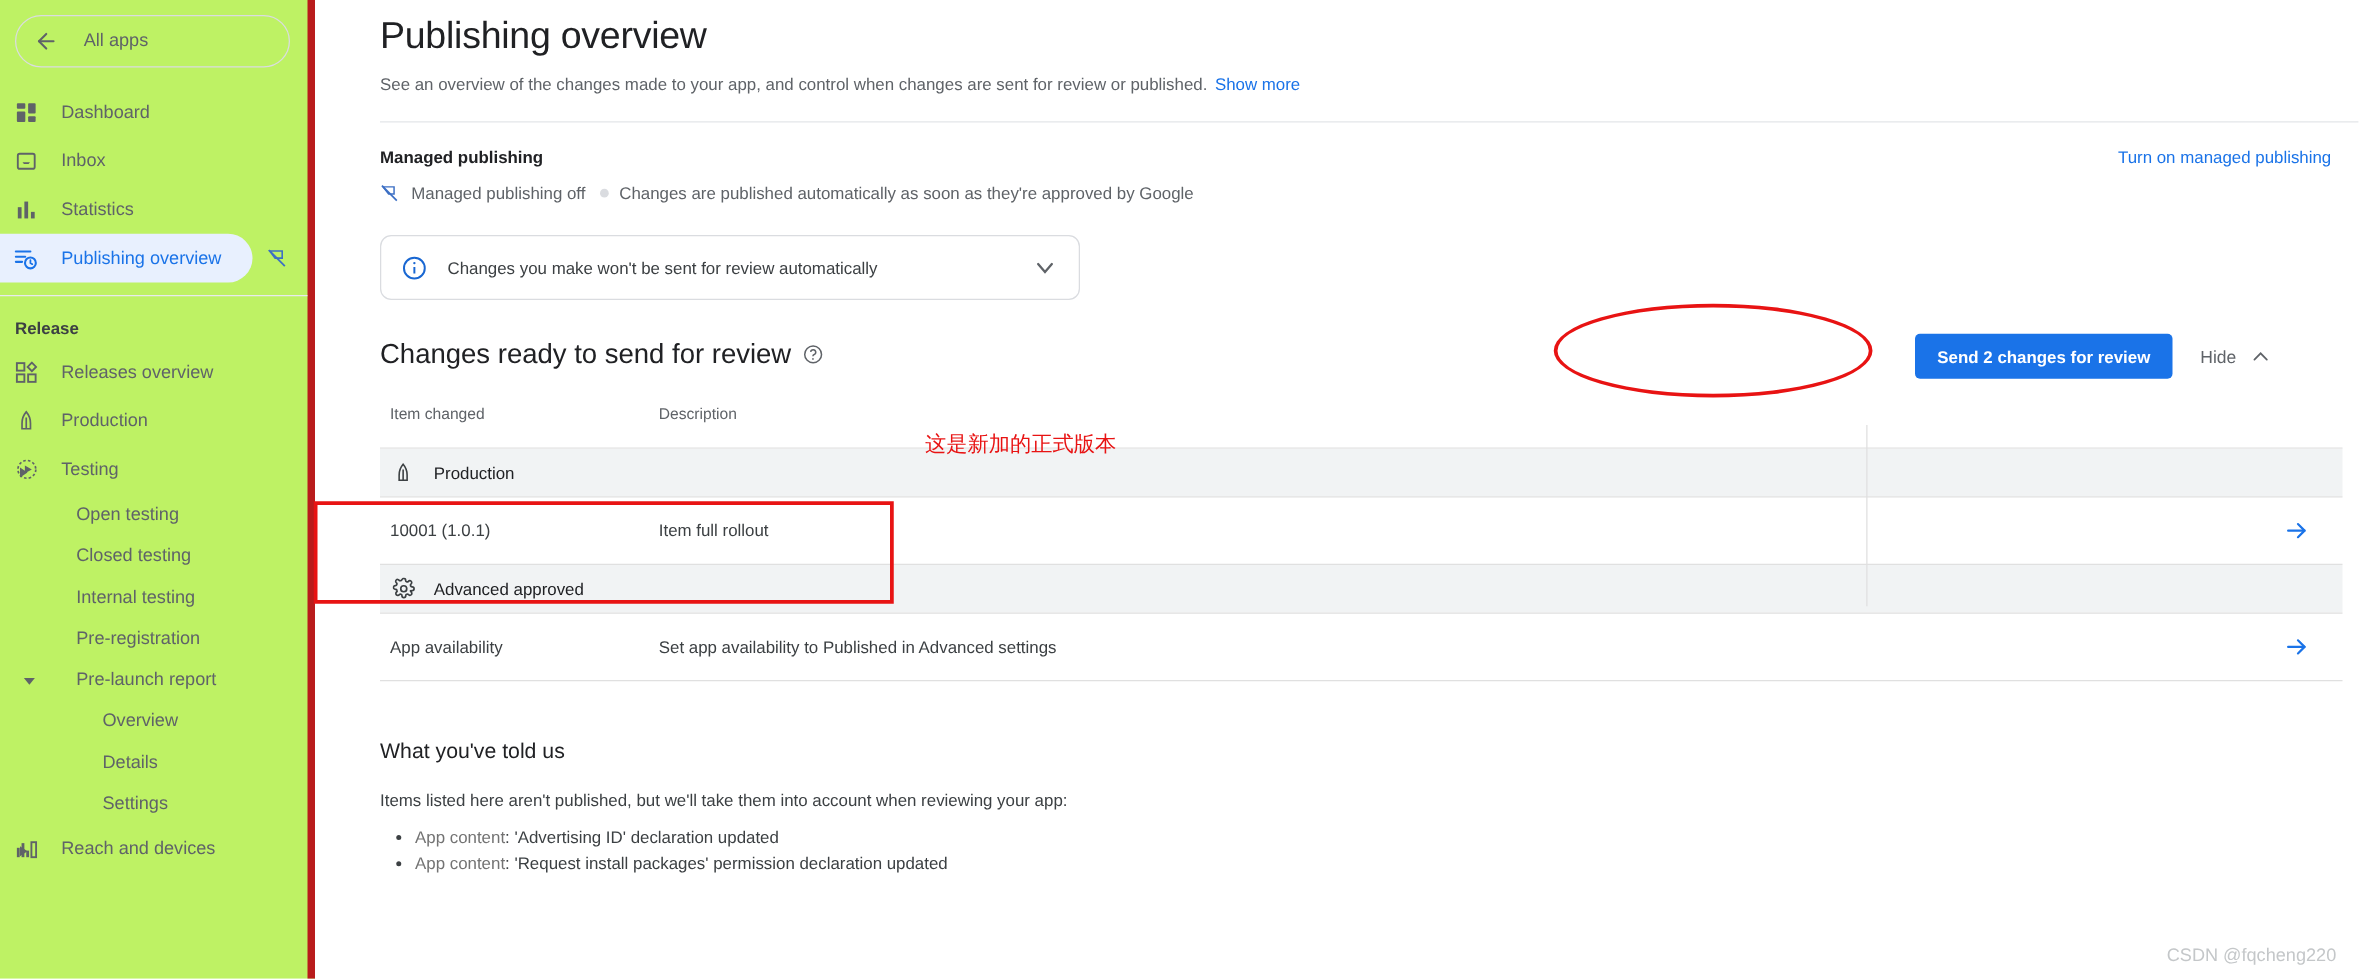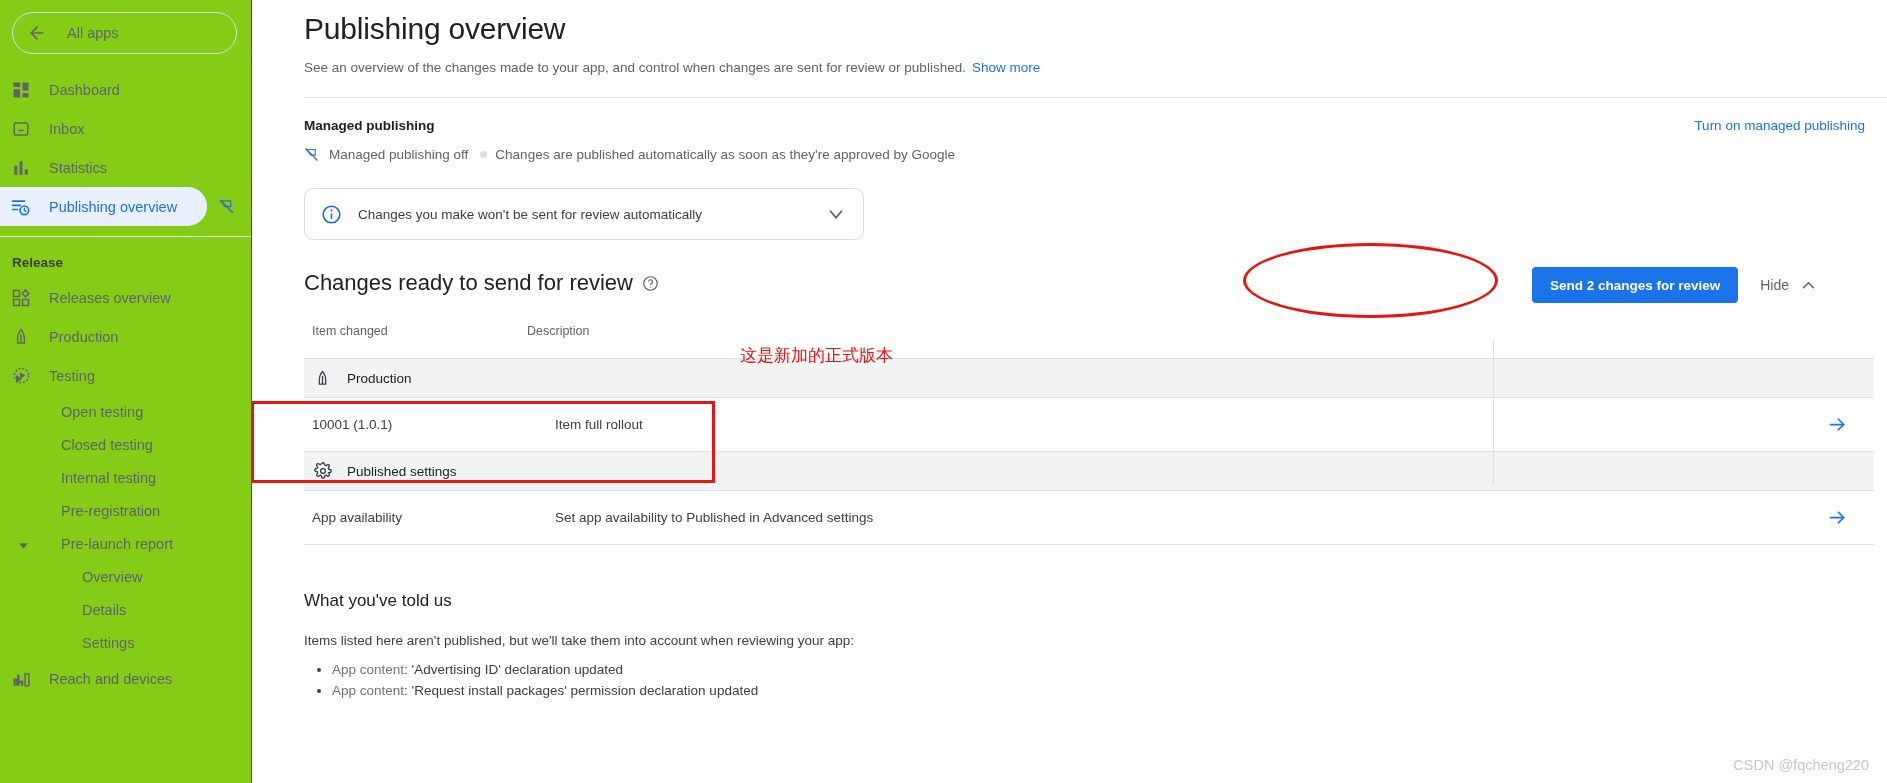--- a/index.html
+++ b/index.html
@@ -8,22 +8,22 @@
     width: 1887px; height: 783px;
     background: #ffffff;
     font-family: "Liberation Sans", sans-serif;
     overflow: hidden;
   }
   .app { position: relative; width: 1887px; height: 783px; display: flex; }
 
   
   .sidebar {
     width: 252px; min-width: 252px; height: 783px;
-    background: #84cc16;
-    border-right: 1px solid #b91c1c;
+    background: #bef264;
+    border-right: 6px solid #b91c1c;
     position: relative;
     padding-top: 6px;
   }
   .allapps {
     margin: 6px 14px 0 12px;
     height: 42px;
     border: 1px solid #dadce0;
     border-radius: 21px;
     display: flex; align-items: center;
     padding-left: 14px;
@@ -120,21 +120,21 @@
   .tbl .thead .c2 { font-size: 12.5px; color: #5f6368; padding-left: 3px; }
   .row-div { height: 1px; background: #e0e0e0; }
 
   .grp {
     display: flex; align-items: center; height: 38px;
     background: #f1f3f4; padding-left: 10px;
   }
   .grp .gico { width: 22px; display: flex; align-items: center; color: #3c4043; }
   .grp .glbl { font-size: 13.5px; color: #202124; margin-left: 11px; }
 
-  .drow { display: flex; align-items: center; height: 53px; position: relative; gap: 28px; }
+  .drow { display: flex; align-items: center; height: 53px; position: relative; }
   .drow .d1 { width: 220px; font-size: 13.5px; color: #3c4043; padding-left: 8px; }
   .drow .d2 { font-size: 13.5px; color: #3c4043; padding-left: 3px; }
   .drow .arrow { position: absolute; right: 26px; color: #1a73e8; display: flex; cursor: pointer; }
 
   .vline { position: absolute; left: 1241px; top: 340px; width: 1px; height: 145px; background: #e0e0e0; }
 
   
   .told { margin-top: 46px; }
   .told h3 { font-size: 17px; font-weight: normal; color: #202124; margin: 0; }
   .told p { font-size: 13.5px; color: #3c4043; margin: 22px 0 0 0; }
@@ -429,21 +429,21 @@
           </div>
           <div class="row-div"></div>
 
           <div class="grp">
             <span class="gico">
               <svg width="18" height="18" viewBox="0 0 24 24" fill="none" stroke="#3c4043" stroke-width="1.8">
                   <circle cx="12" cy="12" r="3.2"></circle>
                   <path d="M19.4 13.5a1.6 1.6 0 0 0 .3 1.8l.1.1a2 2 0 1 1-2.8 2.8l-.1-.1a1.6 1.6 0 0 0-1.8-.3 1.6 1.6 0 0 0-1 1.5v.2a2 2 0 1 1-4 0v-.1a1.6 1.6 0 0 0-1-1.5 1.6 1.6 0 0 0-1.8.3l-.1.1a2 2 0 1 1-2.8-2.8l.1-.1a1.6 1.6 0 0 0 .3-1.8 1.6 1.6 0 0 0-1.5-1H3a2 2 0 1 1 0-4h.1a1.6 1.6 0 0 0 1.5-1 1.6 1.6 0 0 0-.3-1.8l-.1-.1a2 2 0 1 1 2.8-2.8l.1.1a1.6 1.6 0 0 0 1.8.3h.1a1.6 1.6 0 0 0 1-1.5V3a2 2 0 1 1 4 0v.1a1.6 1.6 0 0 0 1 1.5 1.6 1.6 0 0 0 1.8-.3l.1-.1a2 2 0 1 1 2.8 2.8l-.1.1a1.6 1.6 0 0 0-.3 1.8v.1a1.6 1.6 0 0 0 1.5 1h.2a2 2 0 1 1 0 4h-.1a1.6 1.6 0 0 0-1.5 1z"></path>
                 </svg>
             </span>
-            <span class="glbl">Published settings</span>
+            <span class="glbl">Advanced approved</span>
           </div>
           <div class="row-div"></div>
 
           <div class="drow">
             <div class="d1">App availability</div>
             <div class="d2">Set app availability to Published in Advanced settings</div>
             <span class="arrow">
               <svg width="21" height="21" viewBox="0 0 24 24" fill="none" stroke="#1a73e8" stroke-width="2" stroke-linecap="round" stroke-linejoin="round">
                   <line x1="4" y1="12" x2="19" y2="12"></line>
                   <polyline points="13 6 19 12 13 18"></polyline>

